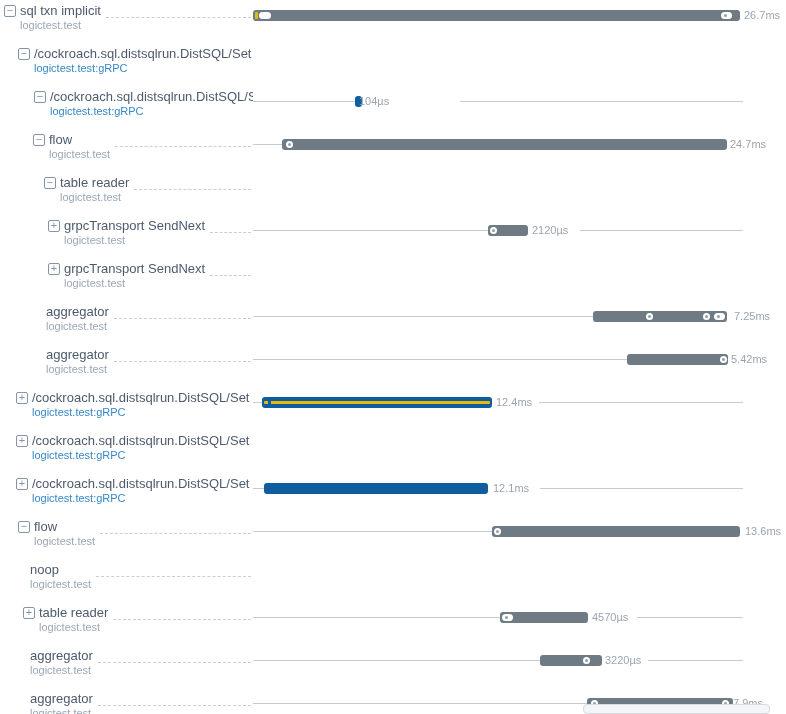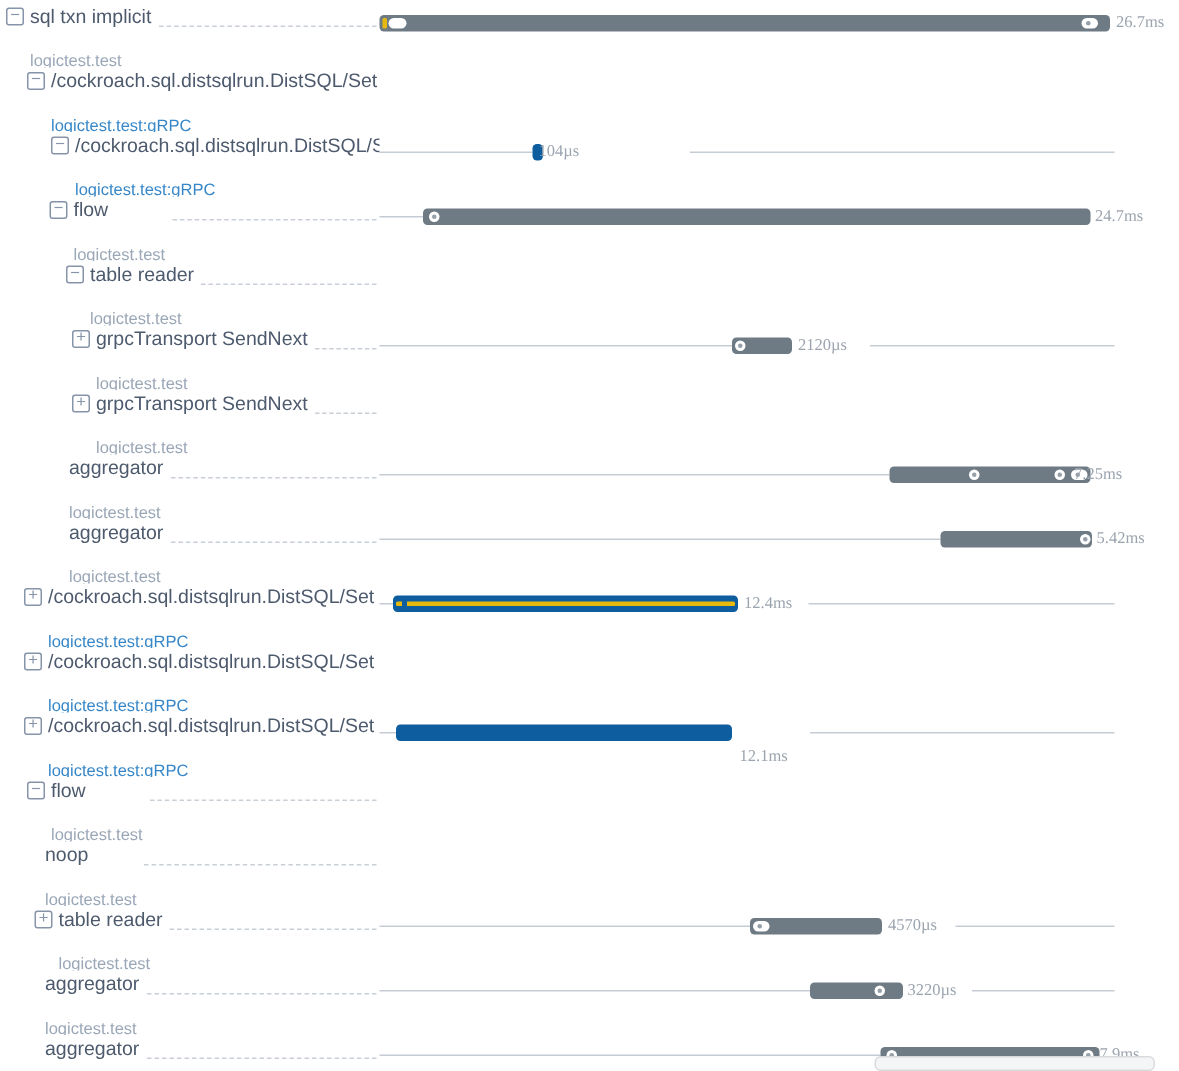--- a/index.html
+++ b/index.html
@@ -5,24 +5,24 @@
   html,body{margin:0;padding:0;background:#ffffff;}
   body{width:786px;height:714px;overflow:hidden;font-family:"Liberation Sans",sans-serif;}
   #trace{position:absolute;left:0;top:2px;width:786px;}
   .row{position:relative;height:43px;width:786px;}
   .lz{position:absolute;left:0;top:0;width:253px;height:43px;display:flex;overflow:hidden;}
   .names{flex:0 0 auto;padding-top:1px;}
   .l1{display:flex;align-items:flex-start;white-space:nowrap;}
   .exp{flex:none;box-sizing:border-box;width:12px;height:12px;border:1px solid #8694a9;border-radius:2px;
        color:#8694a9;font-size:11px;line-height:9px;text-align:center;margin:2px 4px 0 0;cursor:pointer;}
   .title{font-size:13px;line-height:15px;color:#4d5a6d;white-space:nowrap;}
-  .sub{font-size:11px;line-height:12px;color:#9aa7b7;margin-top:17px;white-space:nowrap;}
+  .sub{font-size:11px;line-height:12px;color:#9aa7b7;margin-top:1px;white-space:nowrap;}
   .sub.blue{color:#3787c8;}
   .dashes{flex:1 1 auto;height:15px;border-bottom:1px dashed #c9cfd6;margin:0 2px 0 5px;min-width:0;}
-  .tl{position:absolute;left:253px;top:0;width:533px;height:43px;font-family:Liberation Serif, serif;}
+  .tl{position:absolute;left:253px;top:0;width:533px;height:43px;}
   .hline{position:absolute;top:13px;height:1px;background:#c6ccd3;}
   .bar{position:absolute;top:8px;height:11px;border-radius:3px;}
   .bar.gray{background:#6e7b85;}
   .bar.blue{background:#0e5d9f;}
   .stripe-thin{position:absolute;left:2px;right:2px;top:4px;height:3px;border-radius:1px;
        background:linear-gradient(90deg,#e7b90d 0 4px,rgba(231,185,13,0) 4px 7px,#e7b90d 7px 100%);}
   .stripe-thick{position:absolute;left:2px;right:2px;top:3px;height:6px;border-radius:1px;background:#e7b90d;}
   .m{position:absolute;}
   .m-dot{top:10px;width:7px;height:7px;border-radius:50%;background:#fff;}
   .m-dot::after{content:"";position:absolute;left:2px;top:2px;width:3px;height:3px;border-radius:50%;background:#95a0a9;}
@@ -158,21 +158,21 @@
           <div class="sub">logictest.test</div>
         </div>
         <div class="dashes"></div>
       </div>
       <div class="tl">
         <div class="hline" style="left: 0px; width: 340px;"></div>
         <div class="bar gray" style="left: 340px; width: 134px;"></div>
         <div class="m m-dot" style="left: 393px;"></div>
         <div class="m m-dot" style="left: 450px;"></div>
         <div class="m m-pilldot" style="left: 461px;"></div>
-        <span class="dur" style="left: 463px;">7.25ms</span>
+        <span class="dur" style="left: 481px;">7.25ms</span>
       </div>
     </div>
     <div class="row">
       <div class="lz">
         <div class="names" style="margin-left: 46px;">
           <div class="l1">
             <span class="title">aggregator</span>
           </div>
           <div class="sub">logictest.test</div>
         </div>
@@ -225,33 +225,39 @@
             <span class="title">/cockroach.sql.distsqlrun.DistSQL/Set</span>
           </div>
           <div class="sub blue" style="margin-left: 16px;">logictest.test:gRPC</div>
         </div>
         <div class="dashes"></div>
       </div>
       <div class="tl">
         <div class="hline" style="left: 0px; width: 11px;"></div>
         <div class="hline" style="left: 287px; width: 203px;"></div>
         <div class="bar blue" style="left: 11px; width: 224px;"></div>
-        <span class="dur" style="left: 240px; margin-top: 16px;">12.1ms</span>
+        <span class="dur" style="left: 240px;">12.1ms</span>
       </div>
     </div>
     <div class="row">
       <div class="lz">
         <div class="names" style="margin-left: 18px;">
           <div class="l1">
             <span class="exp">−</span>
             <span class="title">flow</span>
           </div>
           <div class="sub" style="margin-left: 16px;">logictest.test</div>
         </div>
         <div class="dashes"></div>
+      </div>
+      <div class="tl">
+        <div class="hline" style="left: 0px; width: 239px;"></div>
+        <div class="bar gray" style="left: 239px; width: 248px;"></div>
+        <div class="m m-dot" style="left: 241px;"></div>
+        <span class="dur" style="left: 492px;">13.6ms</span>
       </div>
     </div>
     <div class="row">
       <div class="lz">
         <div class="names" style="margin-left: 30px;">
           <div class="l1">
             <span class="title">noop</span>
           </div>
           <div class="sub">logictest.test</div>
         </div>

